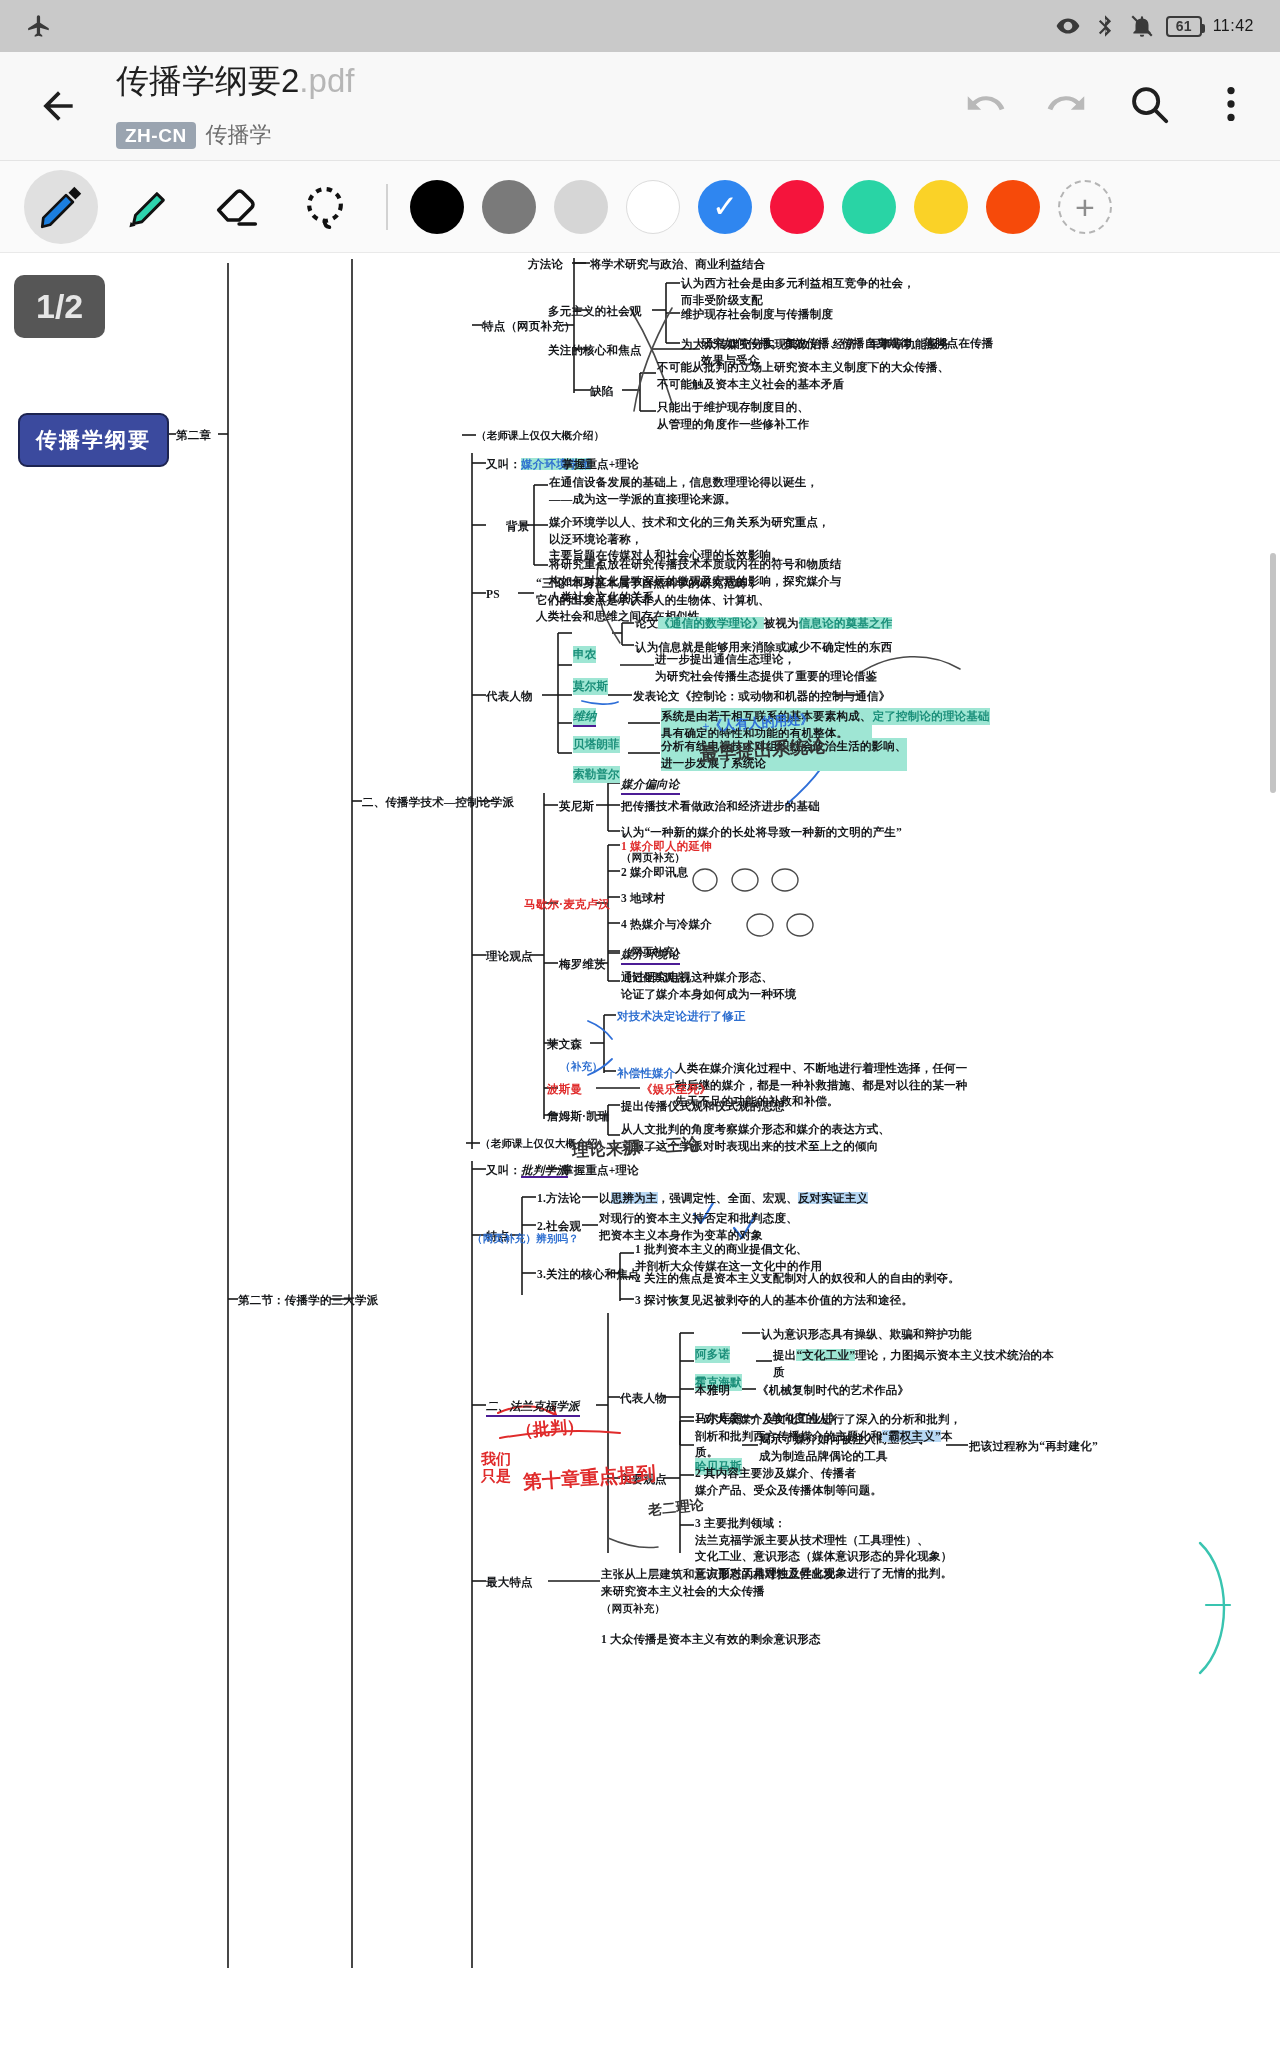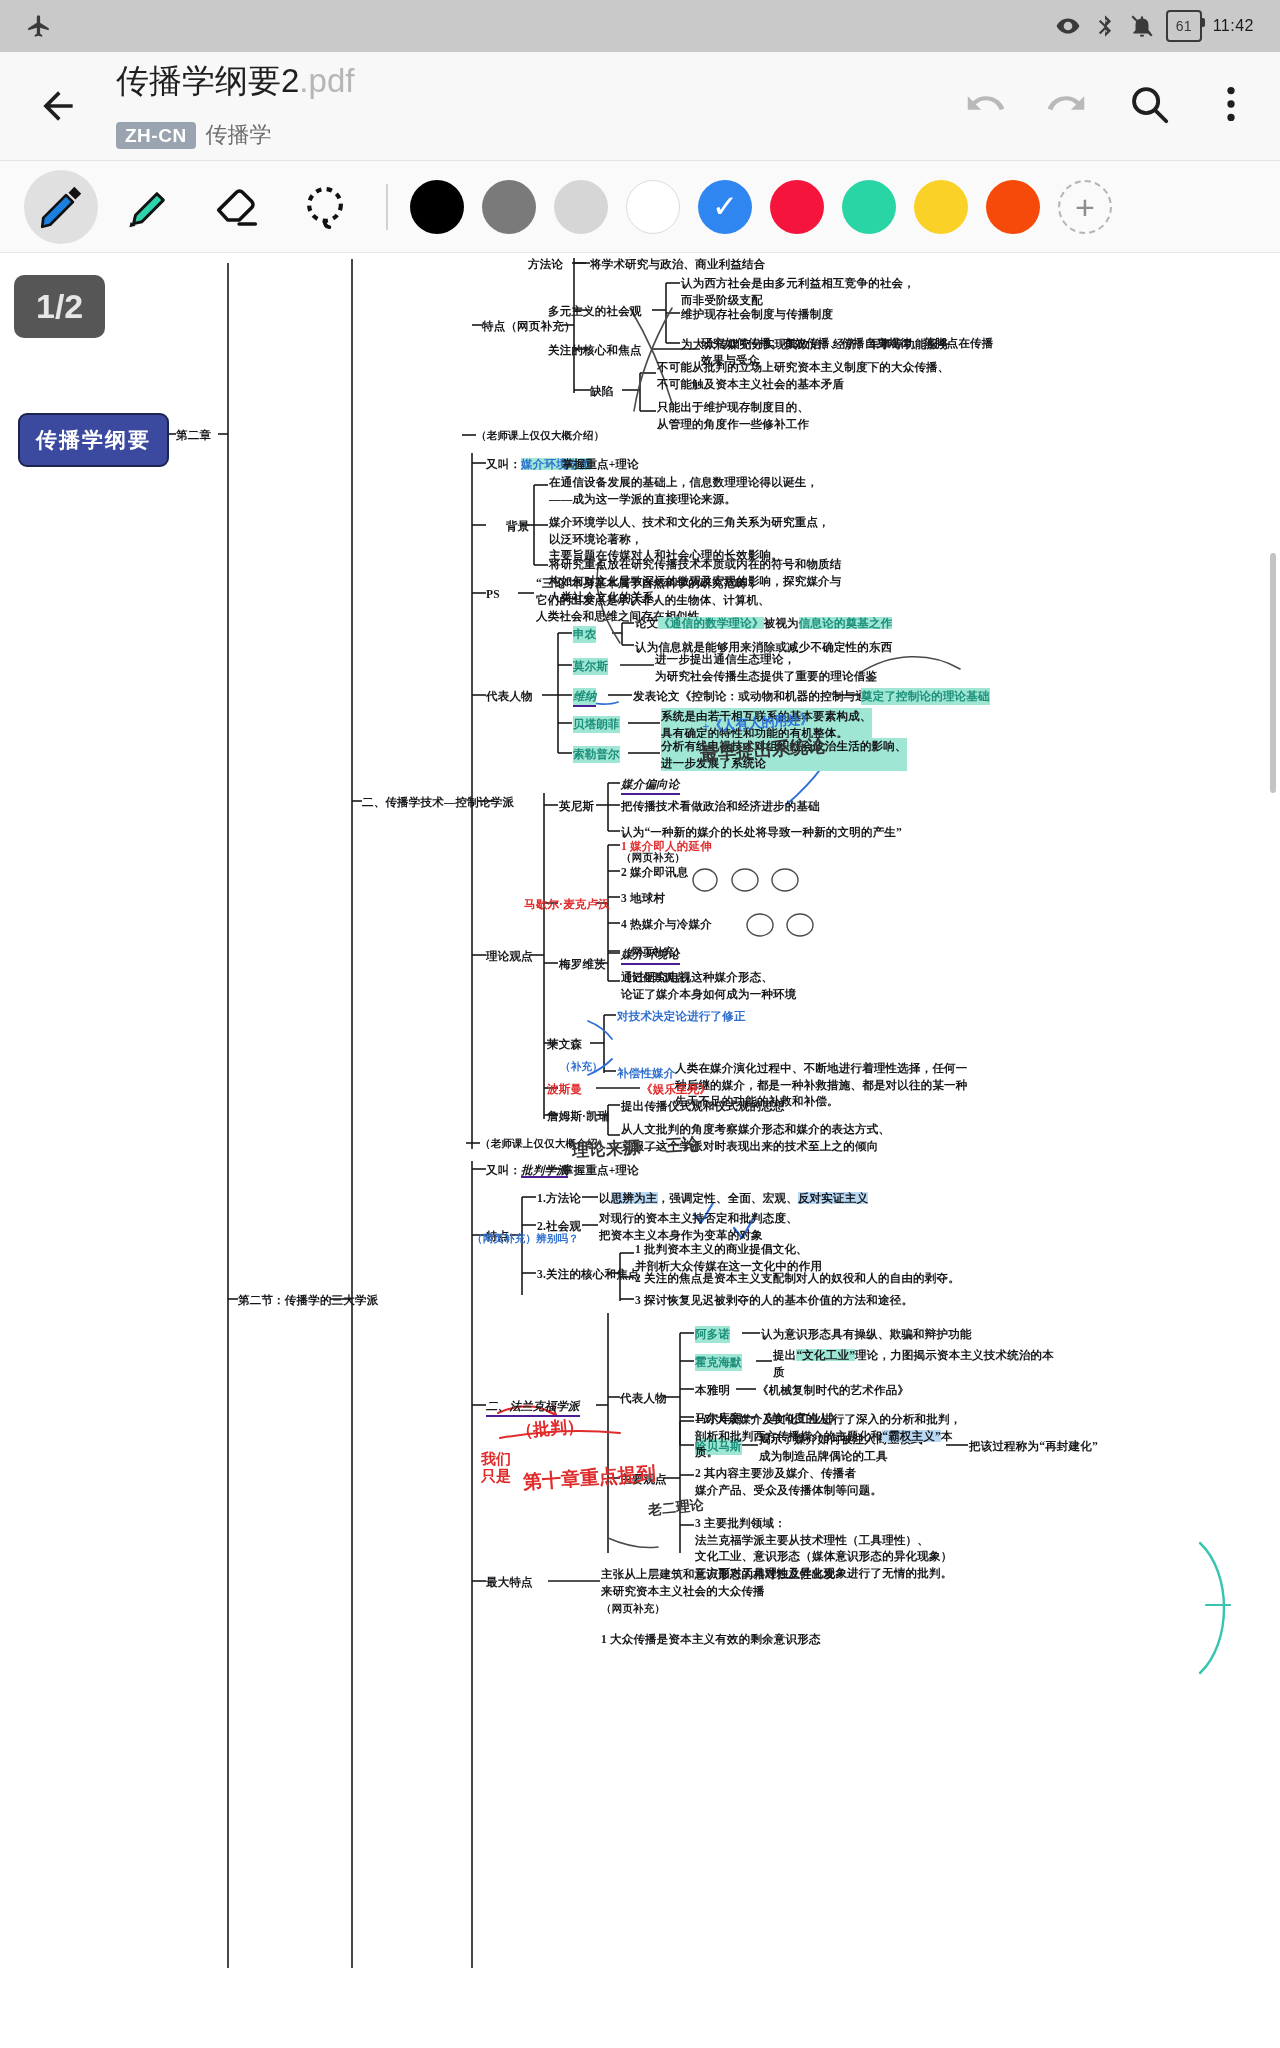--- a/index.html
+++ b/index.html
@@ -13,23 +13,23 @@
   
   .statusbar{
     height:52px; background:#c9c9c9; display:flex; align-items:center;
     justify-content:space-between; padding:0 26px;
   }
   .sb-left{display:flex;align-items:center;gap:14px;}
   .sb-right{display:flex;align-items:center;gap:11px;}
   .sb-ico{ width:26px;height:26px;display:block; }
   .sb-time{ font-size:16px; color:#1a1a1a; letter-spacing:.5px; }
   .batt{
-    border:2px solid #3a3a3a;border-radius:4px;width:36px;height:32px;
+    border:2px solid #3a3a3a;border-radius:4px;width:36px;height:21px;
     font-size:14px;color:#3a3a3a;display:flex;align-items:center;justify-content:center;
-    position:relative;font-weight:normal;
+    position:relative;font-weight:bold;
   }
   .batt:after{content:"";position:absolute;right:-5px;top:6px;width:3px;height:9px;background:#3a3a3a;border-radius:0 2px 2px 0;}
 
   
   .appbar{
     background:#f8f8f8; height:108px; display:flex; align-items:center;
     padding:0 22px 0 28px; position:relative;
   }
   .back-btn{ width:60px;height:60px;display:flex;align-items:center;justify-content:center;flex:0 0 auto;}
   .titlewrap{ margin-left:28px; flex:1 1 auto; min-width:0; }
@@ -83,21 +83,21 @@
     line-height:1.45; letter-spacing:.2px;
   }
   .lbl.sm{ font-size:10.5px; }
   .lbl.root{
     font-family:"Liberation Sans",sans-serif; font-size:21px; color:#ffffff;
     background:#3b4a9e; border:2px solid #1d2450; border-radius:9px;
     padding:10px 16px; letter-spacing:2px; font-weight:bold;
   }
   .hl-teal{ background:#9fe6d4; }
   .hl-blue{ background:#b9d9f5;margin-top:38px; }
-  .t-teal{ color:#1b8f7a; }
+  .t-teal{ color:#1b8f7a;margin-top:20px; }
   .t-blue{ color:#2e6fd0; }
   .t-red { color:#e02b2b; }
   .u{ border-bottom:2px solid #4c1d95;font-style:italic; }
   .ink-blue{ stroke:#2f6fd8; fill:none; }
   .ink-red{ stroke:#e02b2b; fill:none; }
   .ink-teal{ stroke:#39c4b0; fill:none; }
   .ink-dark{ stroke:#4a4a4a; fill:none; }
   .hw{
     position:absolute; font-family:"Liberation Serif",serif; font-weight:bold;
     white-space:pre; line-height:1.3;

